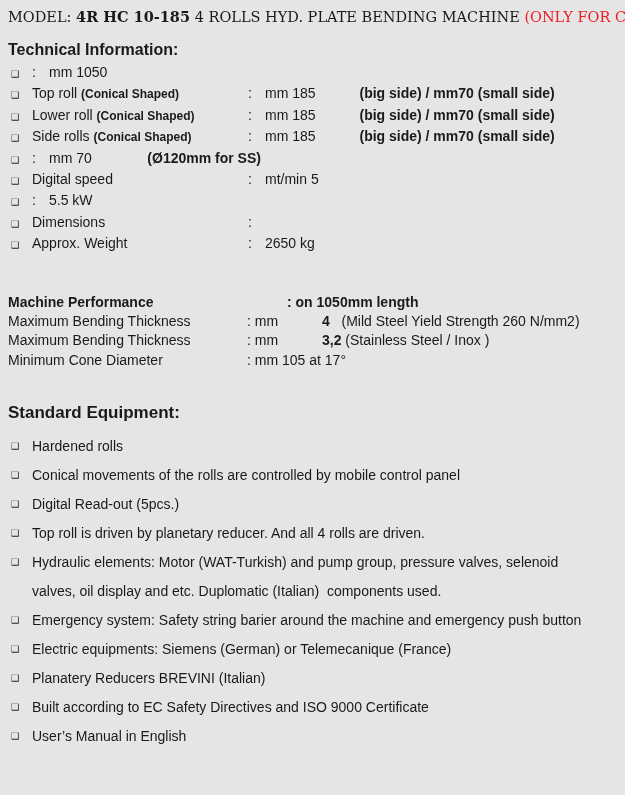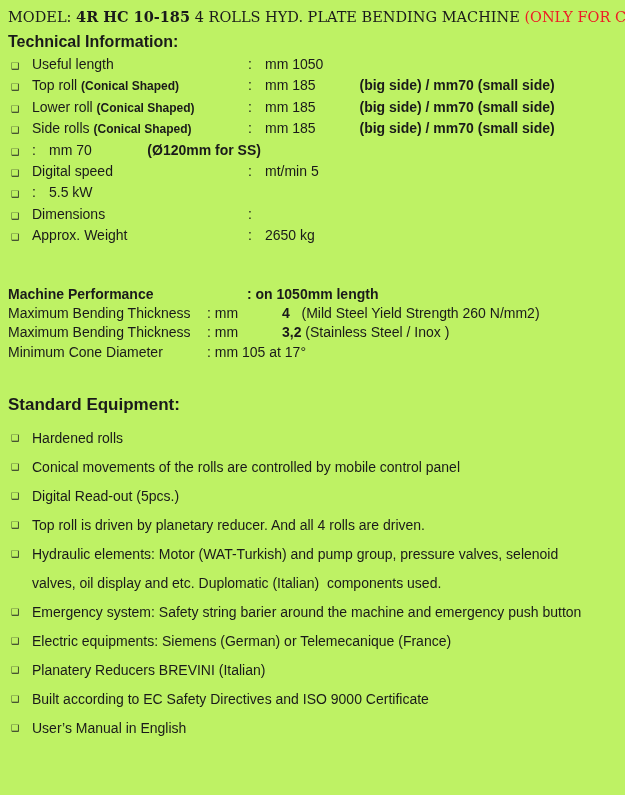--- a/index.html
+++ b/index.html
@@ -1,40 +1,40 @@
 <!DOCTYPE html>
 <html><head>
 <meta charset="utf-8">
 <style>
   html,body { margin:0; padding:0; background:#ffffff; }
   .page {
     position:relative;
     width:625px; height:795px;
     box-sizing:border-box;
     padding:8px 0 0 8px;
-    background:#bef264;
+    background:#e5e5e5;
     color:#1a1a1a;
     font-family:"Liberation Sans", sans-serif;
     overflow:hidden;
   }
   
   .header-row {
     display:flex;
     font-family:"DejaVu Serif", serif;
     font-size:14.5px;
     line-height:18px;
     white-space:pre;
   }
   .header-label { width:97px; }
   .header-rest  { }
   .hb { font-weight:bold; }
 
   
   .tech-heading {
-    margin-top:6px;
+    margin-top:14px;
     font-size:16px; font-weight:bold; line-height:19px;
   }
   .equip-heading {
     margin-top:32px;
     font-size:17px; font-weight:bold; line-height:22px;
   }
 
   
   .tech-rows { margin-top:4px; }
   .t-row {
@@ -51,20 +51,21 @@
   .t-colon { width:17px; }
   .t-value { }
   .label-sub { font-weight:bold; font-size:12px; }
 
   
   .perf-rows { margin-top:37px; }
   .p-row {
     display:flex; align-items:baseline;
     font-size:14px; line-height:19.4px;
     white-space:pre;
+    gap:40px;
   }
   .p-label { width:199px; }
   .p-value { }
   .p-bold  { font-weight:bold; }
 
   
   .equip-items { margin-top:8px; }
   .e-item {
     display:flex;
     font-size:14px; line-height:29px;
@@ -79,21 +80,21 @@
 <body>
 
 <div class="page">
 
   <div class="header-row">
     <span class="header-label">MODEL</span><span class="header-rest"><span>: </span><span class="hb">4R HC 10-185</span><span> 4 ROLLS HYD. PLATE BENDING MACHINE </span><span style="color: rgb(238, 28, 37);">(ONLY FOR CONES)</span></span>
   </div>
 
   <div class="tech-heading">Technical Information:</div>
   <div class="tech-rows" id="tech-rows">
-      <div class="t-row"><span class="bullet">❑</span><span class="t-label"><span>Useful length</span></span><span class="t-colon">:</span><span class="t-value"><span>mm 1050</span></span></div>
+      <div class="t-row"><span class="bullet">❑</span><span class="t-colon">:</span><span class="t-value"><span>mm 1050</span></span></div>
       <div class="t-row"><span class="bullet">❑</span><span class="t-label"><span>Top roll </span><span class="label-sub">(Conical Shaped)</span></span><span class="t-colon">:</span><span class="t-value"><span>mm 185 </span><span class="b">(big side) / mm70 (small side)</span></span></div>
       <div class="t-row"><span class="bullet">❑</span><span class="t-label"><span>Lower roll </span><span class="label-sub">(Conical Shaped)</span></span><span class="t-colon">:</span><span class="t-value"><span>mm 185 </span><span class="b">(big side) / mm70 (small side)</span></span></div>
       <div class="t-row"><span class="bullet">❑</span><span class="t-label"><span>Side rolls </span><span class="label-sub">(Conical Shaped)</span></span><span class="t-colon">:</span><span class="t-value"><span>mm 185 </span><span class="b">(big side) / mm70 (small side)</span></span></div>
       <div class="t-row"><span class="bullet">❑</span><span class="t-colon">:</span><span class="t-value"><span>mm 70    </span><span class="b">(Ø120mm for SS)</span></span></div>
       <div class="t-row"><span class="bullet">❑</span><span class="t-label"><span>Digital speed</span></span><span class="t-colon">:</span><span class="t-value"><span>mt/min 5</span></span></div>
       <div class="t-row"><span class="bullet">❑</span><span class="t-colon">:</span><span class="t-value"><span>5.5 kW</span></span></div>
       <div class="t-row"><span class="bullet">❑</span><span class="t-label"><span>Dimensions</span></span><span class="t-colon">:</span></div>
       <div class="t-row"><span class="bullet">❑</span><span class="t-label"><span>Approx. Weight</span></span><span class="t-colon">:</span><span class="t-value"><span>2650 kg</span></span></div>
     </div>
 

